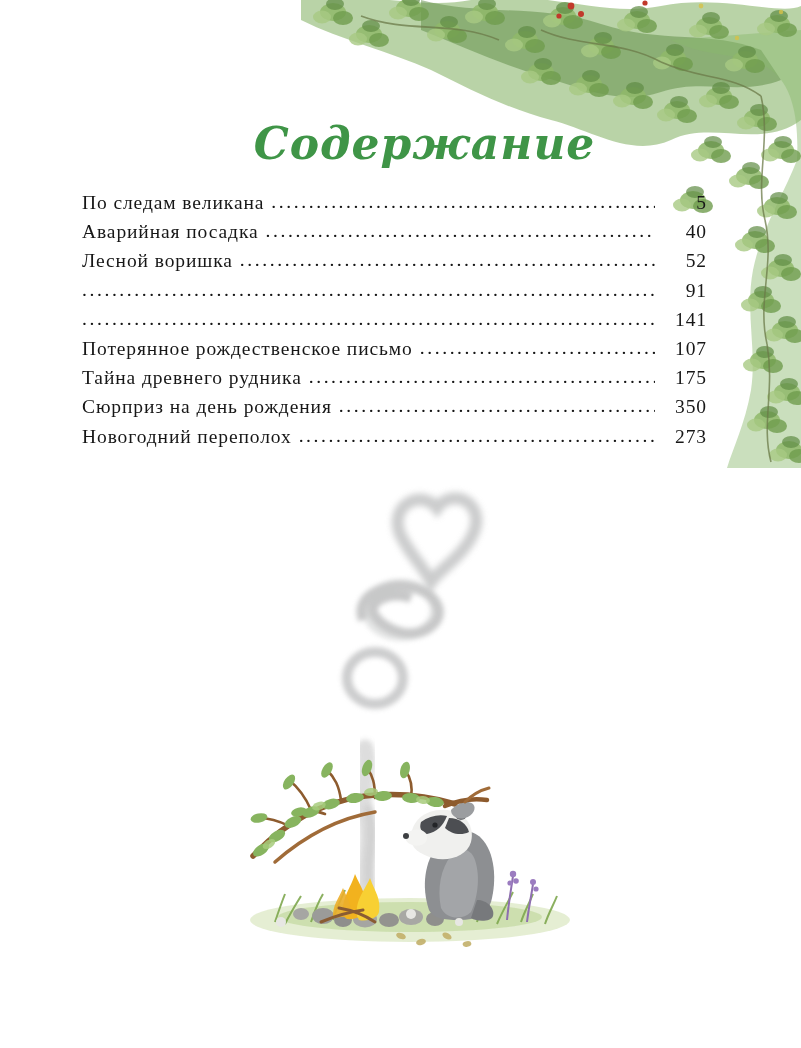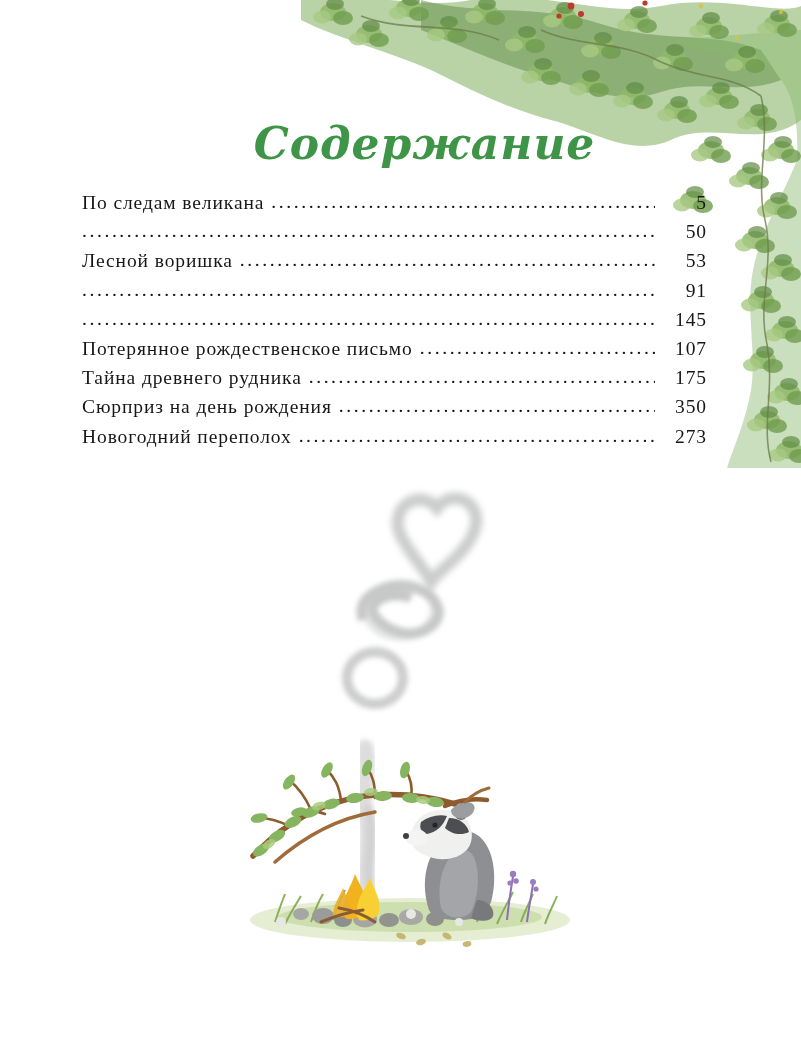--- a/index.html
+++ b/index.html
@@ -175,38 +175,39 @@
 
 <div class="toc-list">
 
   <div class="toc-row">
     <span class="toc-label">По следам великана</span>
     <span class="toc-dots">.........................................................................................</span>
     <span class="toc-page">5</span>
   </div>
 
   <div class="toc-row">
-    <span class="toc-dots">.........................................................................................</span>
-    <span class="toc-page">50</span>
+    <span class="toc-label">Аварийная посадка</span>
+    <span class="toc-dots">.........................................................................................</span>
+    <span class="toc-page">40</span>
   </div>
 
   <div class="toc-row">
     <span class="toc-label">Лесной воришка</span>
     <span class="toc-dots">.........................................................................................</span>
-    <span class="toc-page">53</span>
+    <span class="toc-page">52</span>
   </div>
 
   <div class="toc-row">
     <span class="toc-dots">.........................................................................................</span>
     <span class="toc-page">91</span>
   </div>
 
   <div class="toc-row">
     <span class="toc-dots">.........................................................................................</span>
-    <span class="toc-page">145</span>
+    <span class="toc-page">141</span>
   </div>
 
   <div class="toc-row">
     <span class="toc-label">Потерянное рождественское письмо</span>
     <span class="toc-dots">.........................................................................................</span>
     <span class="toc-page">107</span>
   </div>
 
   <div class="toc-row">
     <span class="toc-label">Тайна древнего рудника</span>

